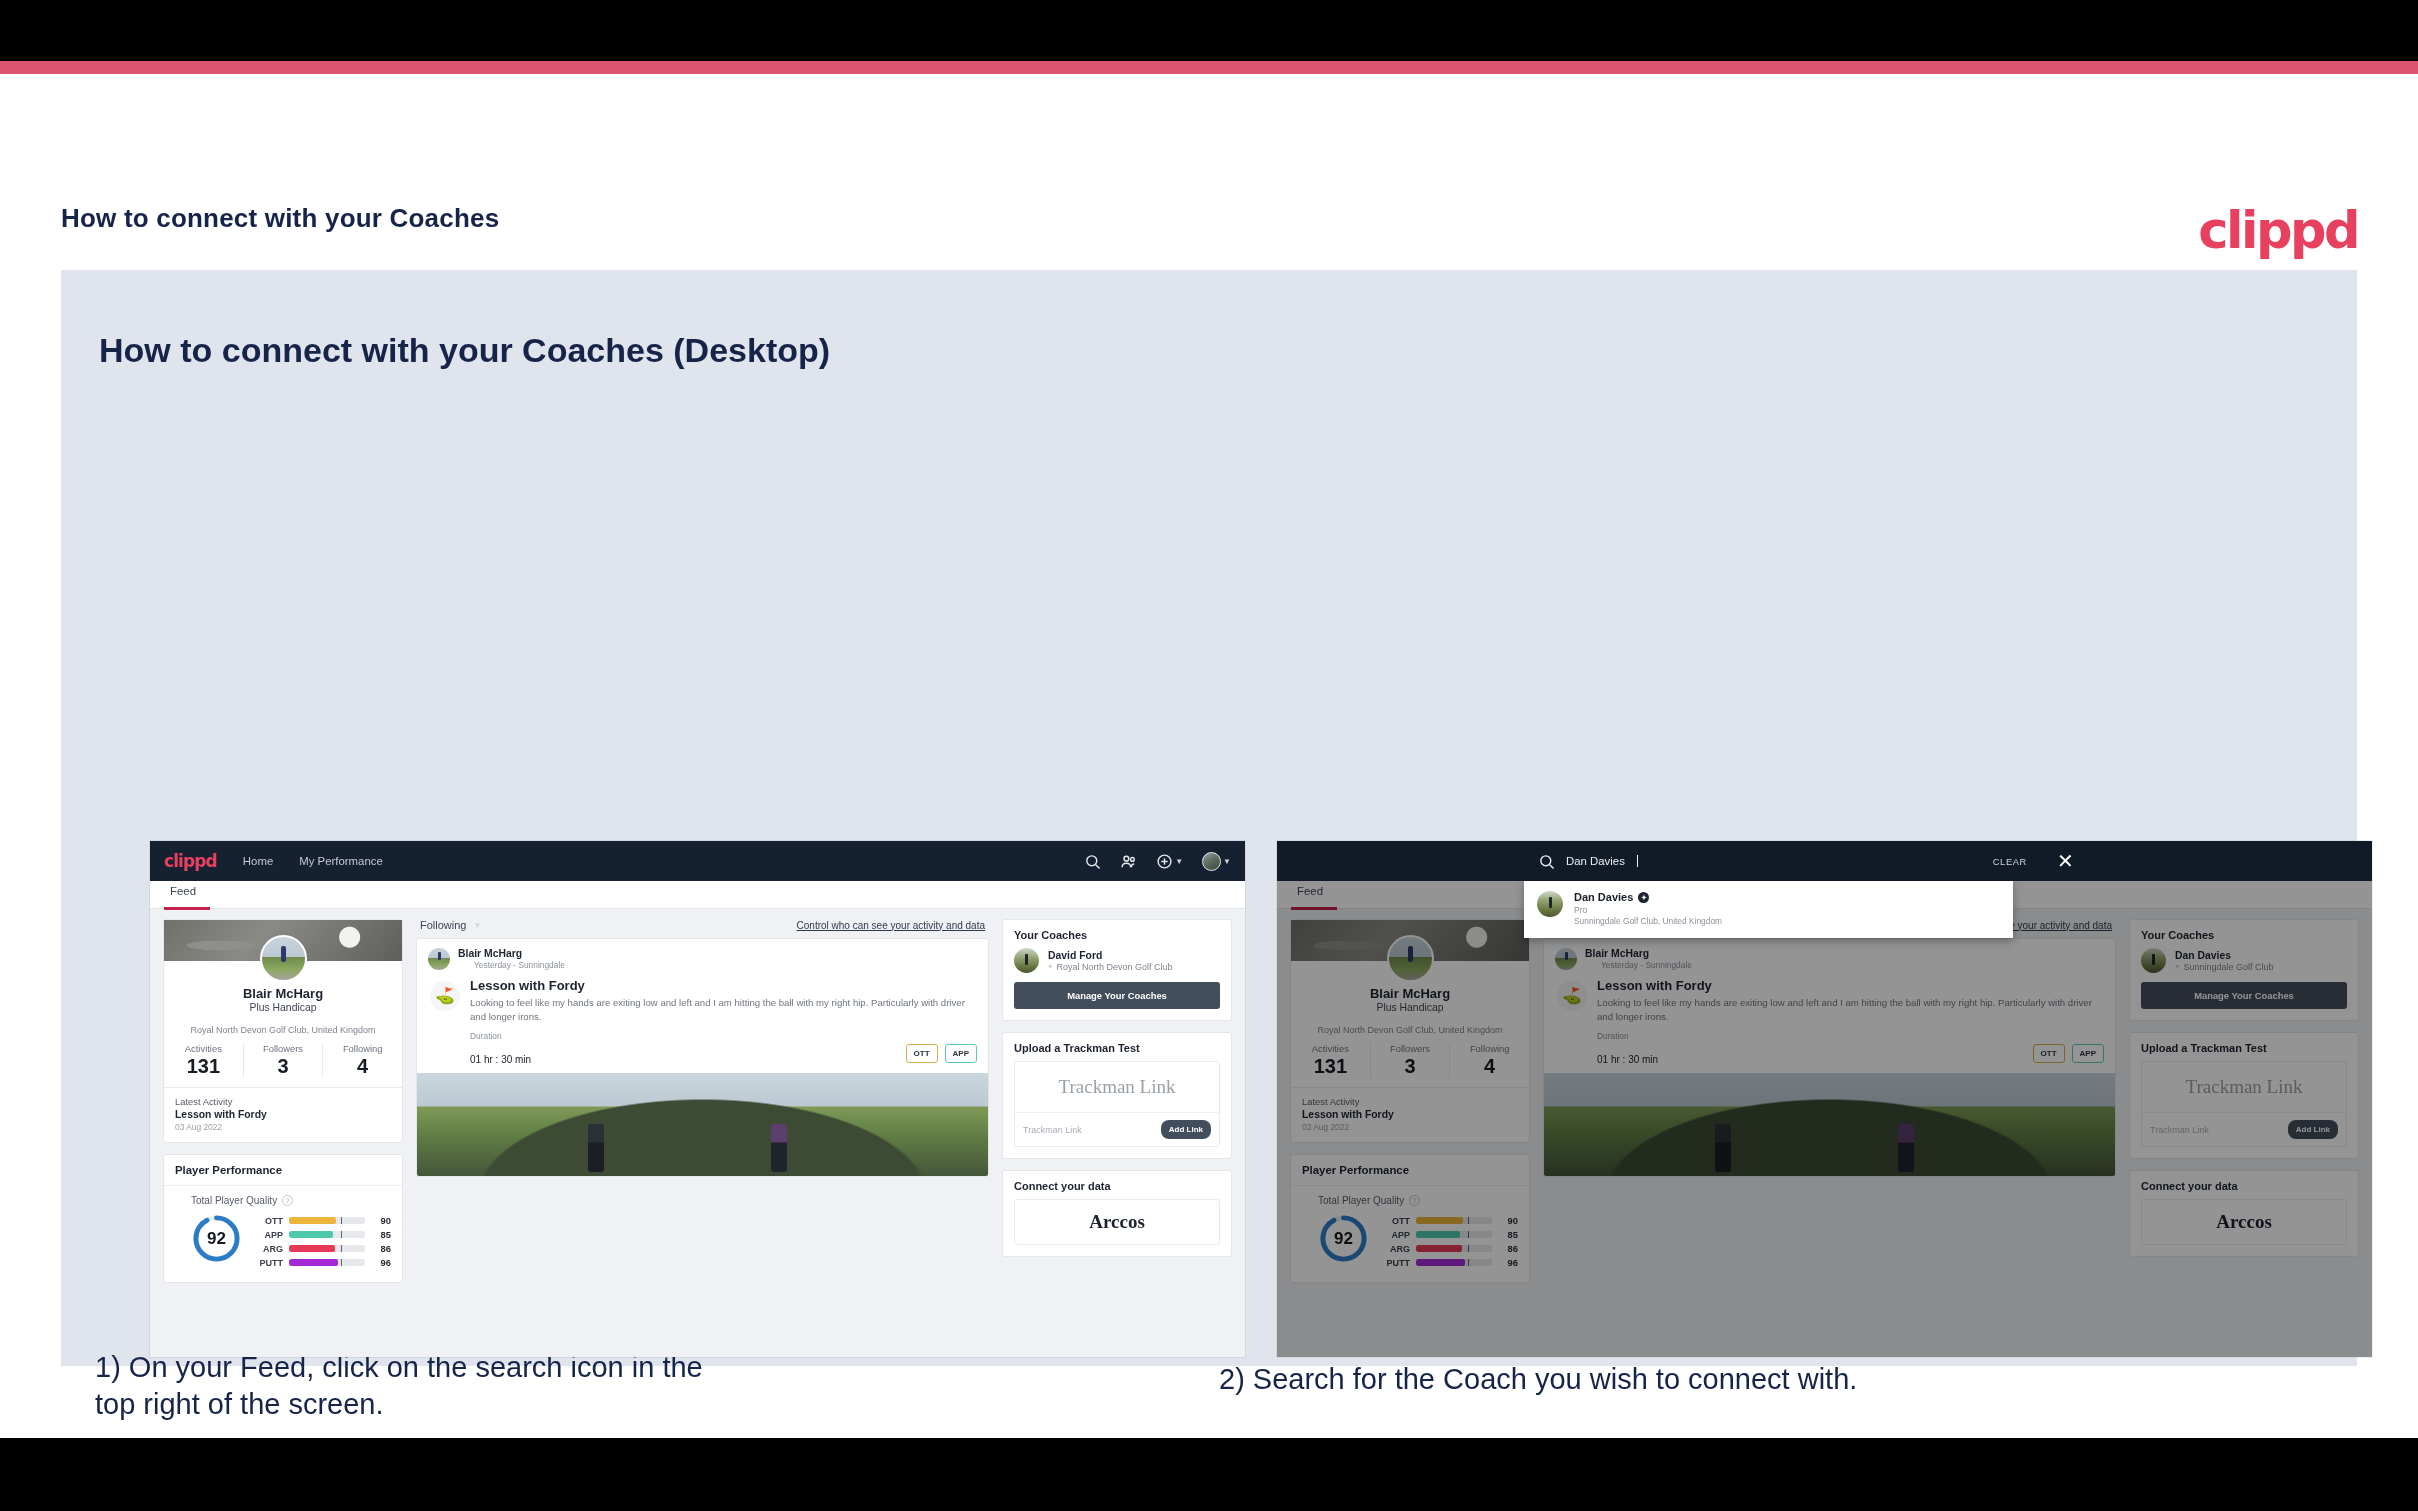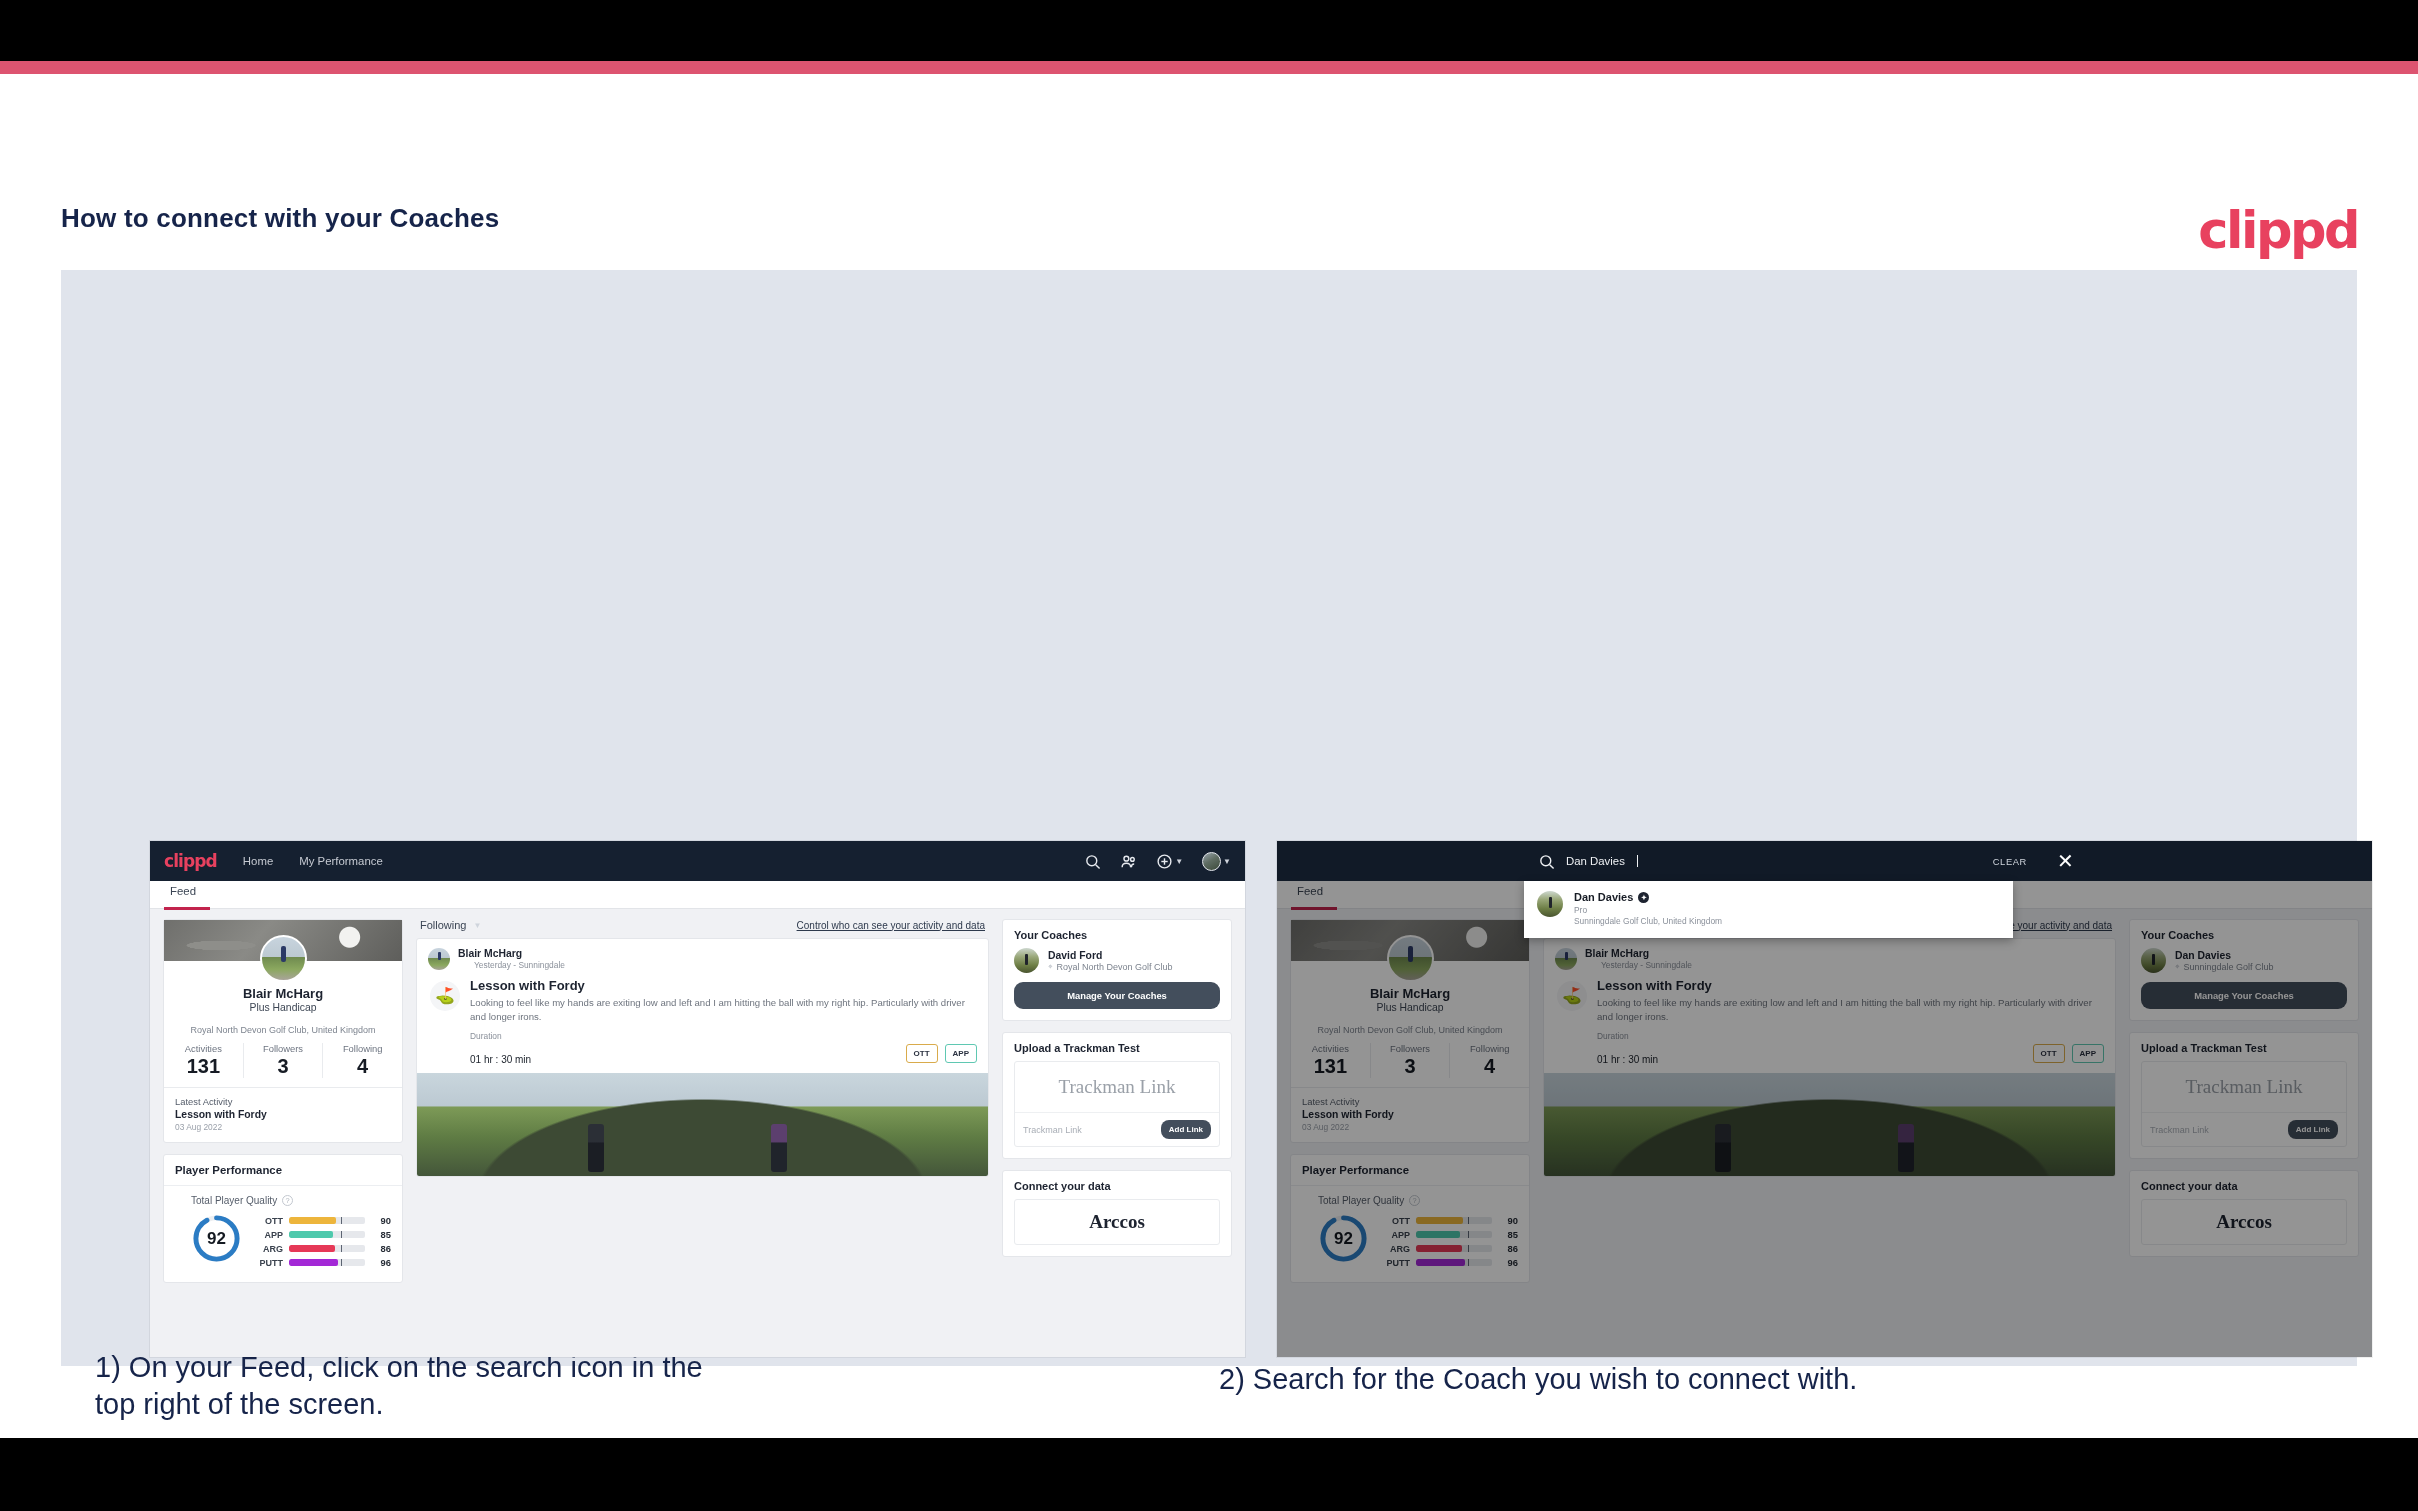--- a/index.html
+++ b/index.html
@@ -191,21 +191,21 @@
   .coach-av {
     width: 25px; height: 25px; border-radius: 50%; flex: none; position: relative; overflow: hidden;
     background: linear-gradient(180deg,#cdd7cf 0%,#9aa87a 35%,#6d7e45 70%,#4a5530 100%);
   }
   .coach-av::after{ content:""; position:absolute; left:45%; top:24%; width:3px; height:11px; background:#20242b; border-radius:1px; }
   .coach-name { font-size: 10.4px; font-weight: bold; color: #1d2330; }
   .coach-club { font-size: 9px; color: #7d848f; margin-top: 1px; display: flex; align-items: center; gap: 4px; }
   .pin { color: #aeb4bd; font-size: 8px; }
   .btn-dark {
     display: block; margin: 0 11px 11px 11px; background: #434e5c; color: #fff;
-    font-size: 9.4px; font-weight: bold; text-align: center; padding: 8px 0; border-radius: 9px;
+    font-size: 9.4px; font-weight: bold; text-align: center; padding: 8px 0; border-radius: 3px;
   }
   .tm-box { margin: 0 11px 11px 11px; border: 1px solid #e9ebee; border-radius: 3px; }
   .tm-brand {
     height: 51px; display: flex; align-items: center; justify-content: center;
     font-family: "Liberation Serif", serif; font-size: 19px; color: #9aa0a8; border-bottom: 1px solid #eef0f2;
   }
   .tm-input { display: flex; align-items: center; justify-content: space-between; padding: 7px 8px; }
   .tm-ph { font-size: 9px; color: #a9aeb6; }
   .btn-sm { background: #434e5c; color: #fff; font-size: 8px; font-weight: bold; padding: 5px 8px; border-radius: 8px; }
   .arccos {
@@ -248,20 +248,21 @@
   <div class="bar-black-top"></div>
   <div class="bar-pink"></div>
 
   <div class="header">
     <div class="header-title">How to connect with your Coaches</div>
     <div class="logo">clippd</div>
     <div class="header-rule"></div>
   </div>
 
   <div class="slide">
+    <div class="slide-title">How to connect with your Coaches (Desktop)</div>
 
     <div class="caption cap1">1) On your Feed, click on the search icon in the top right of the screen.</div>
     <div class="caption cap2">2) Search for the Coach you wish to connect with.</div>
 
     <div class="shot shot1">
 
       <div class="appnav">
         <div class="appnav-logo">clippd</div>
         <div class="appnav-link">Home</div>
         <div class="appnav-link">My Performance</div>

